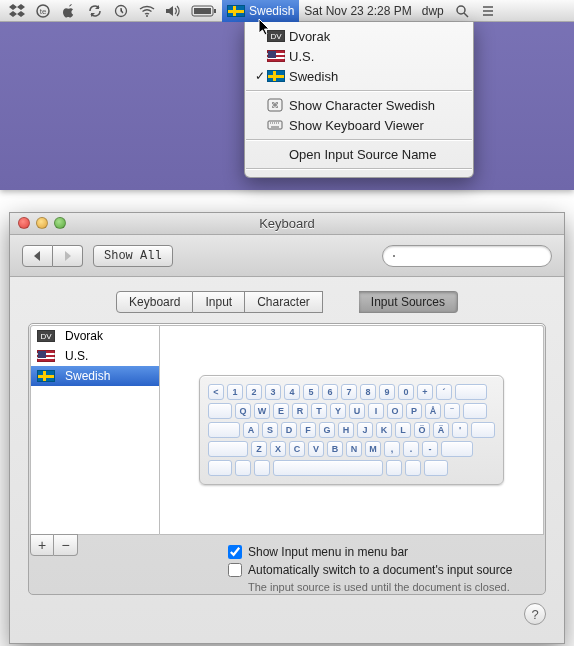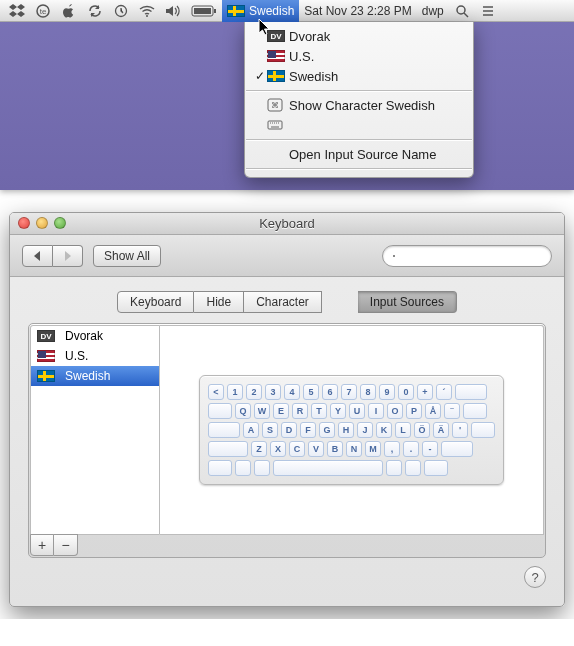--- a/index.html
+++ b/index.html
@@ -11,40 +11,40 @@
 .menubar { position: absolute; top:0; left:0; right:0; height:22px; background: linear-gradient(#fafafa,#d8d8d8); border-bottom:1px solid #aaa; display:flex; align-items:center; padding:0 4px; font-size:12px; color:#333; }
 .menubar .mi { padding:0 5px; height:22px; display:flex; align-items:center; }
 .menubar .mi.sel { background: linear-gradient(#5b8fe0,#2a63c8); color:#fff; }
 .menubar svg { display:block; }
 .flag-se { width:18px; height:12px; display:inline-block; background:#006aa7; position:relative; margin-right:4px; border:1px solid rgba(0,0,0,.2);}
 .flag-se::before,.flag-se::after{content:"";position:absolute;background:#fecc00;}
 .flag-se::before{left:5px;top:0;width:3px;height:100%;}
 .flag-se::after{top:4px;left:0;height:3px;width:100%;}
 .flag-us { width:18px; height:12px; display:inline-block; background:repeating-linear-gradient(#b22234 0 2px,#fff 2px 4px); position:relative; margin-right:4px; border:1px solid rgba(0,0,0,.2);}
 .flag-us::before{content:"";position:absolute;left:0;top:0;width:8px;height:7px;background:#3c3b6e;}
-.dv-icon { width:18px; height:12px; display:inline-flex; align-items:center; justify-content:center; background:#444; color:#fff; font-size:8px; font-weight:bold; margin-right:4px; border:1px solid rgba(0,0,0,.2);}
+.dv-icon { width:18px; height:12px; display:inline-flex; align-items:center; justify-content:center; background:#444; color:#fff; font-size:8px; font-weight:normal; margin-right:4px; border:1px solid rgba(0,0,0,.2);}
 .dropdown { position:absolute; top:22px; left:244px; width:230px; background: linear-gradient(#f8f8f8,#ececec); border:1px solid rgba(0,0,0,.35); border-top:none; border-radius:0 0 6px 6px; box-shadow:0 6px 20px rgba(0,0,0,.4); font-size:13px; color:#222; padding:4px 0;}
 .dropdown .row { display:flex; align-items:center; height:20px; padding:0 14px 0 8px; }
 .dropdown .chk { width:14px; text-align:center; font-size:12px; }
 .dropdown .ico { width:22px; display:flex; align-items:center; }
 .dropdown .sep { height:1px; background:#bbb; margin:4px 1px; box-shadow:0 1px 0 #fff; }
 .cursor { position:absolute; top:18px; left:258px; }
 
 
 .winwrap { width:560px; margin:0 auto 10px; padding:2px; }
-.win { width:100%; border:1px solid #9b9b9b; border-radius:5px; background:linear-gradient(#ededed,#e2e2e2); box-shadow:0 10px 26px rgba(0,0,0,.45); overflow:hidden; }
+.win { width:100%; border:1px solid #9b9b9b; border-radius:0; background:linear-gradient(#ededed,#e2e2e2); box-shadow:0 10px 26px rgba(0,0,0,.45); overflow:hidden; }
 .titlebar { height:22px; background:linear-gradient(#e9e9e9,#cfcfcf); border-bottom:1px solid #a9a9a9; display:flex; align-items:center; justify-content:center; position:relative; font-size:13px; color:#444; text-shadow:0 1px 0 #fff;}
 .traffic { position:absolute; left:8px; top:4px; display:flex; gap:6px;}
 .tl { width:12px; height:12px; border-radius:50%; border:1px solid rgba(0,0,0,.25);}
 .tl.r{background:radial-gradient(circle at 40% 35%,#ff8b82,#e0443e);}
 .tl.y{background:radial-gradient(circle at 40% 35%,#ffe08b,#e0a53e);}
 .tl.g{background:radial-gradient(circle at 40% 35%,#a6e08b,#5aa83e);}
 .toolbar { height:42px; background:linear-gradient(#e7e7e7,#d0d0d0); border-bottom:1px solid #a9a9a9; display:flex; align-items:center; padding:0 12px; gap:10px;}
 .seg { display:flex; }
-.btn { height:22px; border:1px solid #8a8a8a; background:linear-gradient(#fdfdfd,#dcdcdc); font-size:12px; padding:0 10px; display:flex; align-items:center; color:#333; box-shadow:0 1px 0 #fff inset;}
+.btn { height:22px; border:1px solid #8a8a8a; background:linear-gradient(#fdfdfd,#dcdcdc); font-size:12px; padding:0 10px; display:flex; align-items:center; color:#333; box-shadow:0 1px 0 #fff inset;font-family:Liberation Mono, monospace;}
 .seg .btn:first-child{border-radius:4px 0 0 4px;}
 .seg .btn:last-child{border-radius:0 4px 4px 0; border-left:none;}
 .btn.single{border-radius:4px;}
 .search { margin-left:auto; }
 .search input { width:170px; height:22px; border:1px solid #9a9a9a; border-radius:11px; padding:0 8px 0 24px; background:#fff; font-size:12px; background-image:radial-gradient(circle at 11px 10px,#888 0 1px,transparent 1.5px); box-shadow:inset 0 1px 2px rgba(0,0,0,.2);}
 .body { padding:14px 18px 18px; }
 .tabs-wrap { display:flex; justify-content:center; margin-bottom:10px; }
 .tabs { display:flex; }
 .tab { height:22px; border:1px solid #8a8a8a; background:linear-gradient(#fcfcfc,#e4e4e4); font-size:12px; padding:0 12px; display:flex; align-items:center; color:#333;}
 .tabs .tab + .tab { border-left:none; }
@@ -180,20 +180,21 @@
       <span>Show Character Swedish</span>
     </div>
     <div class="row">
       <span class="chk"></span>
       <span class="ico">
           <svg width="16" height="14" viewBox="0 0 16 14">
             <rect x="1" y="3" width="14" height="8" rx="1" fill="none" stroke="#666"></rect>
             <path stroke="#666" d="M3 5h1M5 5h1M7 5h1M9 5h1M11 5h1M4 9h8"></path>
           </svg>
         </span>
+      <span>Show Keyboard Viewer</span>
     </div>
     <div class="sep"></div>
     <div class="row">
       <span class="chk"></span>
         <span class="ico"></span>
       <span>Open Input Source Name</span>
     </div>
     <div class="sep"></div>
   </div>
 
@@ -228,21 +229,21 @@
     <div class="btn single">Show All</div>
     <div class="search">
       <input type="text" placeholder="" style="">
     </div>
   </div>
 
   <div class="body">
     <div class="tabs-wrap">
       <div class="tabs">
         <div class="tab">Keyboard</div>
-        <div class="tab">Hide</div>
+        <div class="tab">Input</div>
         <div class="tab">Character</div>
         <div class="tab active">Input Sources</div>
       </div>
     </div>
 
     <div class="panel">
       <div class="panel-inner">
         <div class="sourcelist">
           <div class="row">
             <span class="dv-icon">DV</span>
@@ -331,20 +332,31 @@
                   <div class="key w15"></div>
                 </div>
               </div>
         </div>
       </div>
       <div style="display:flex;">
         <div class="addremove">
           <div class="sq">+</div>
           <div class="sq">−</div>
         </div>
+        <div class="opts">
+          <label>
+            <input type="checkbox" checked="" style="">
+            <span>Show Input menu in menu bar</span>
+          </label>
+          <label>
+            <input type="checkbox" style="">
+            <span>Automatically switch to a document's input source</span>
+          </label>
+          <div class="hint">The input source is used until the document is closed.</div>
+        </div>
       </div>
     </div>
 
     <div class="help">
       <div class="q">?</div>
     </div>
   </div>
 </div>
 </div>
 

